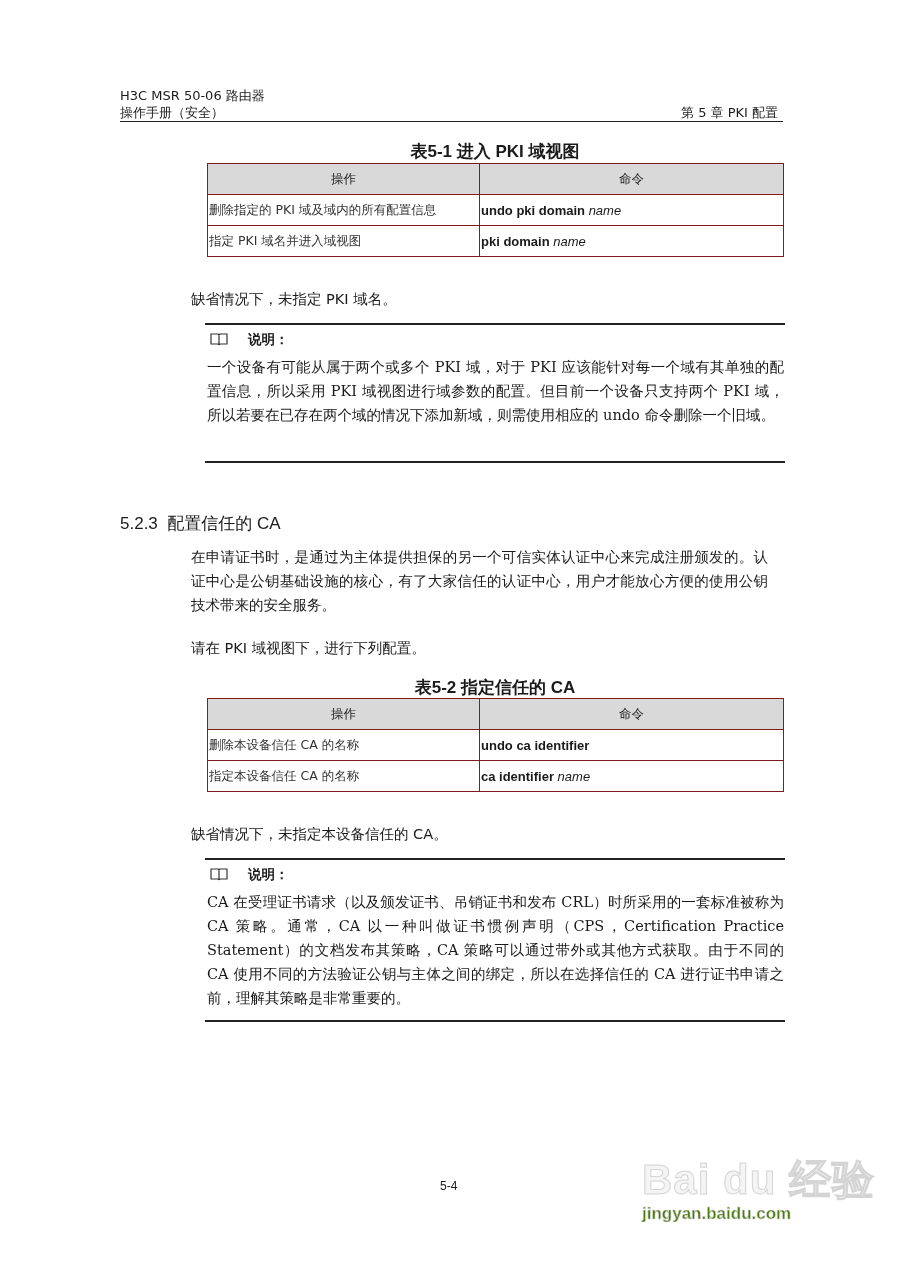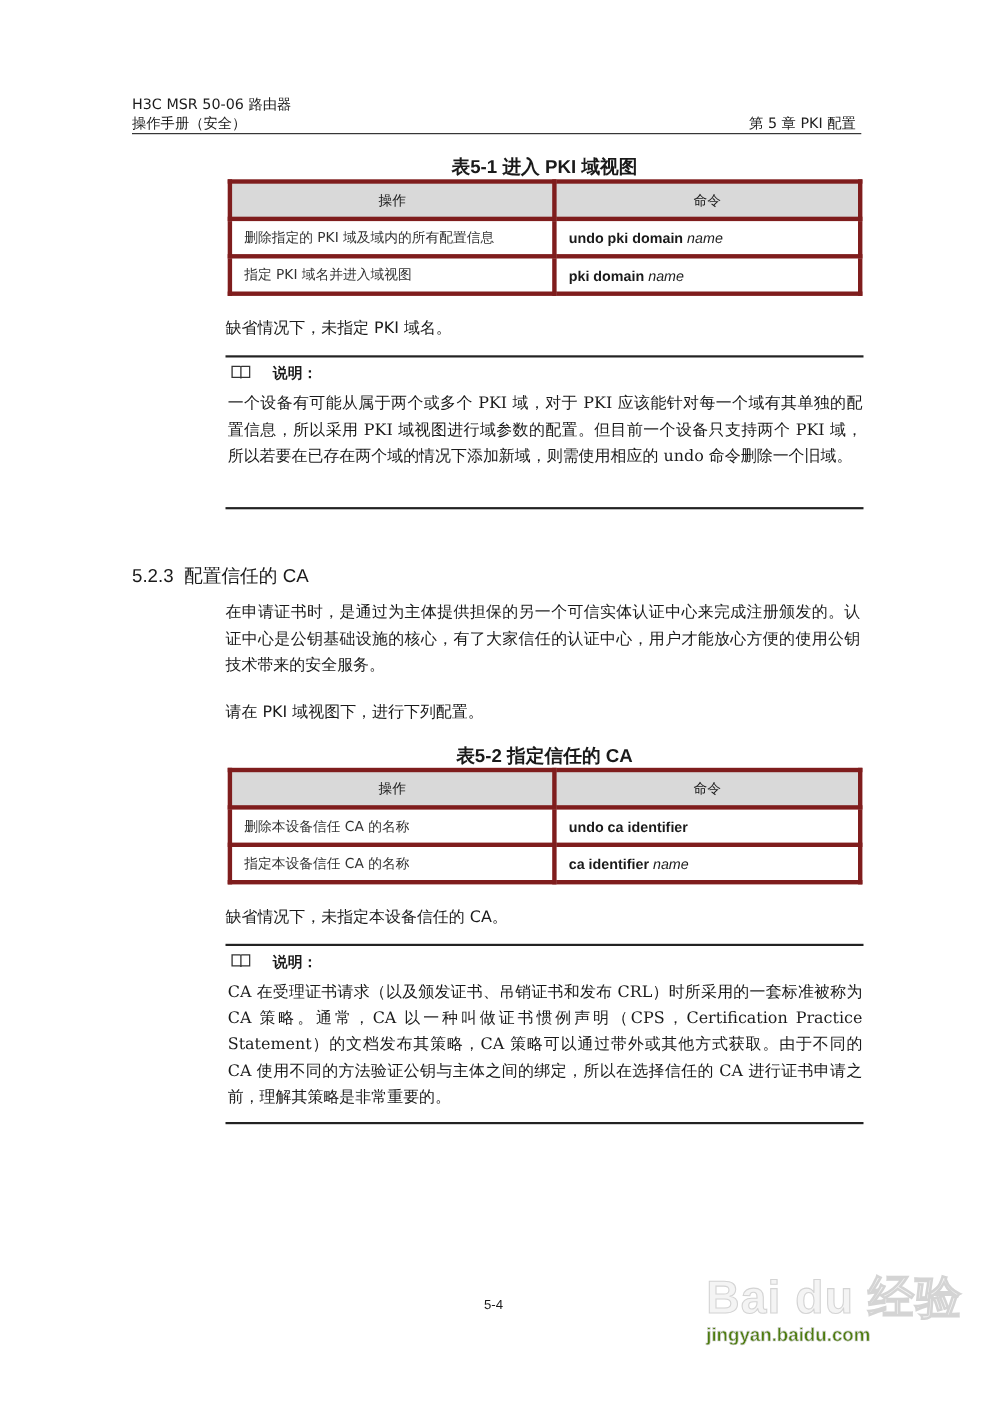--- a/index.html
+++ b/index.html
@@ -3,27 +3,27 @@
 <meta charset="utf-8">
 <style>
   html, body { margin:0; padding:0; background:#ffffff; }
   body { width:905px; height:1280px; position:relative; overflow:hidden;
          font-family:"DejaVu Sans", "Liberation Sans", sans-serif; color:#1a1a1a; }
   .abs { position:absolute; }
   .hdr { font-size:13px; line-height:17px; }
   .hdr-rule { position:absolute; left:120px; top:121px; width:663px; height:0; border-top:1.5px solid #222; }
   .caption { position:absolute; left:207px; width:576px; text-align:center; font-size:17px; font-weight:bold; font-family:"Liberation Sans", "DejaVu Sans", sans-serif; }
   table.cmd { position:absolute; left:207px; width:577px; border-collapse:collapse; font-size:12.5px; }
-  table.cmd th, table.cmd td { border:4px solid #7f1d1d; height:30px; padding:0 11px; }
+  table.cmd th, table.cmd td { border:1px solid #7f1d1d; height:30px; padding:0 1px; }
   table.cmd th { background:#d9d9d9; font-weight:normal; text-align:center; font-size:12.5px; }
   table.cmd td.op { width:269px; color:#333; }
   table.cmd td.cmdc { font-family:"Liberation Sans", sans-serif; font-size:13px; }
   .kw { font-weight:bold; }
   .arg { font-style:italic; }
-  .para { position:absolute; left:205px; width:577px; font-size:14.5px; line-height:24px; }
+  .para { position:absolute; left:191px; width:577px; font-size:14.5px; line-height:24px; }
   .note-rule { position:absolute; left:205px; width:580px; height:0; border-top:2px solid #222; }
   .note-title { position:absolute; left:210px; font-size:13.5px; font-weight:bold; display:flex; align-items:center; gap:20px; }
   .note-body { position:absolute; left:207px; width:577px; font-size:14.5px; line-height:24px; text-align:justify; font-family:"DejaVu Serif", serif; }
   .section { position:absolute; left:120px; font-size:17px; font-family:Liberation Sans, sans-serif; }
   .pageno { position:absolute; left:440px; top:1179px; font-size:12px; font-family:"Liberation Sans", sans-serif; }
   .wm { position:absolute; left:642px; top:1152px; color:#e4e4e4; font-family:"Liberation Sans", sans-serif; font-weight:bold; }
   .wm .big { font-size:42px; letter-spacing:1px; -webkit-text-stroke:1px #d4d4d4; color:#f4f4f4; }
   .wm .small { font-size:17px; -webkit-text-stroke:0.6px #d4d4d4; color:#4d7c0f; margin-top:-4px; }
 </style>
 </head>

